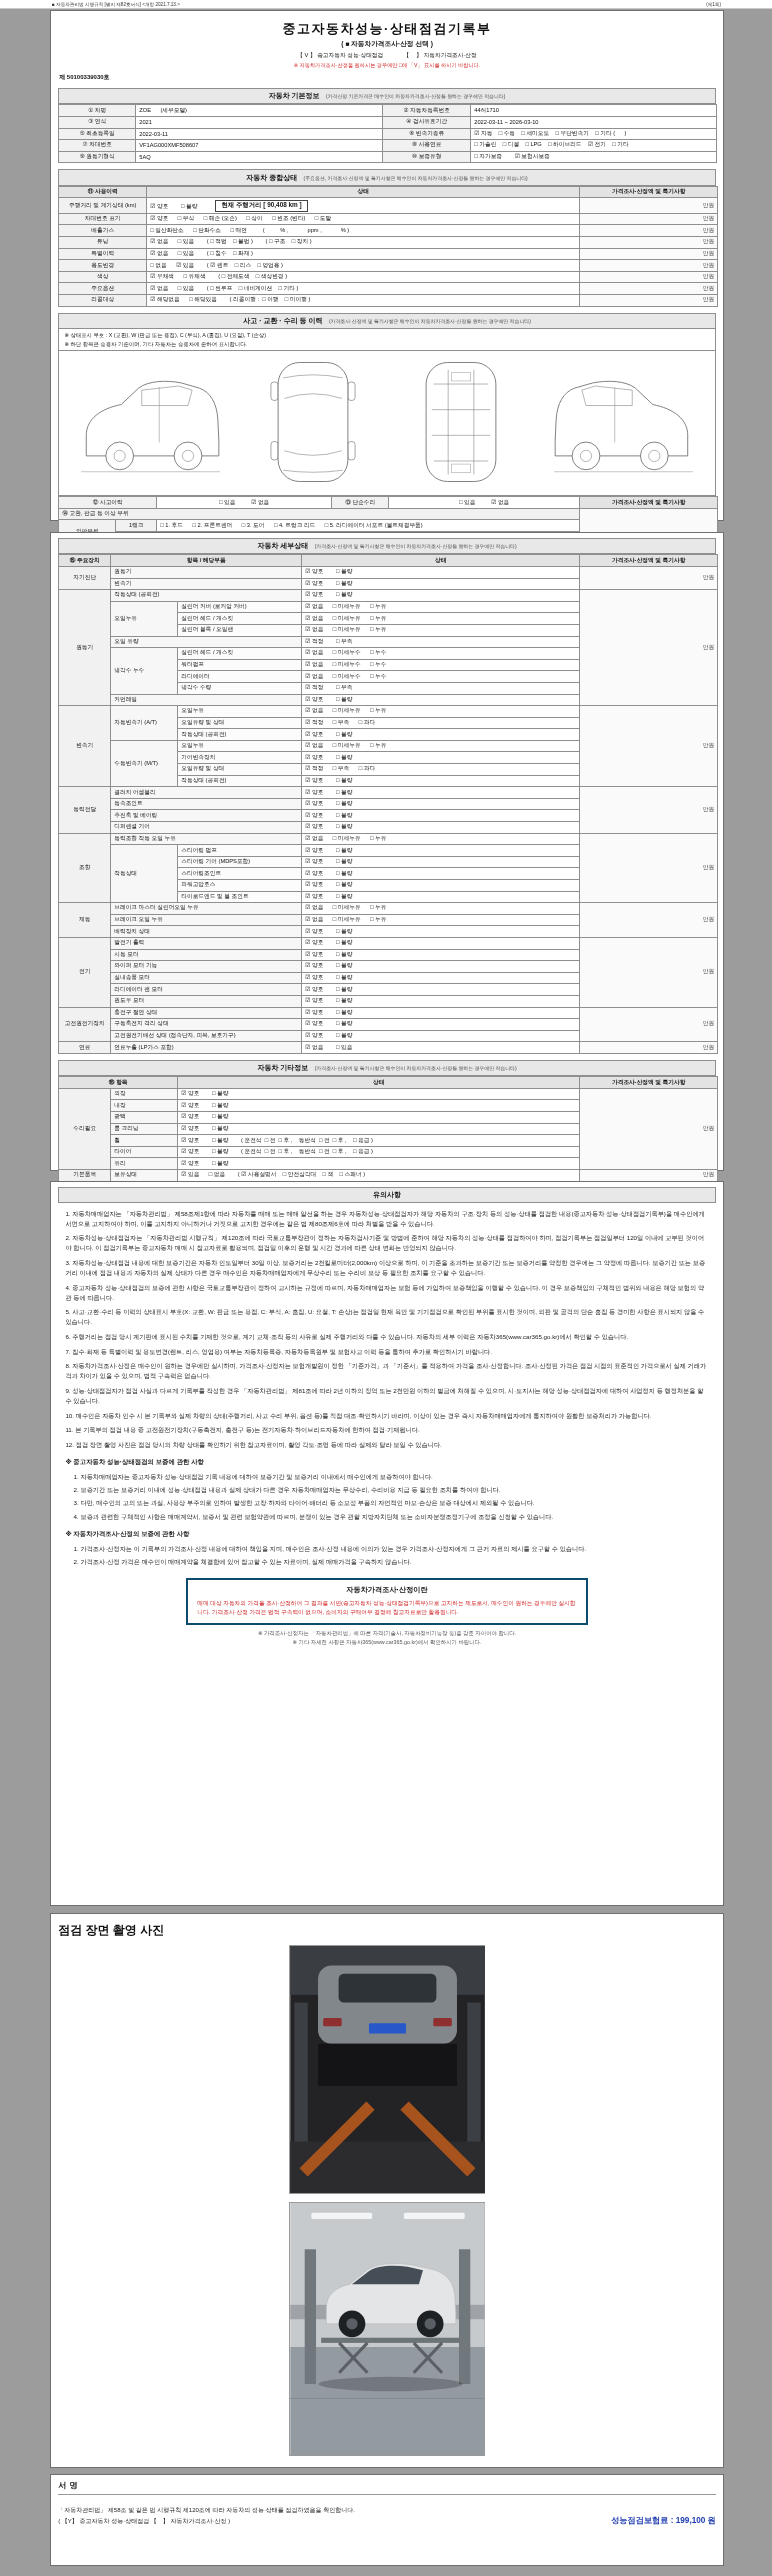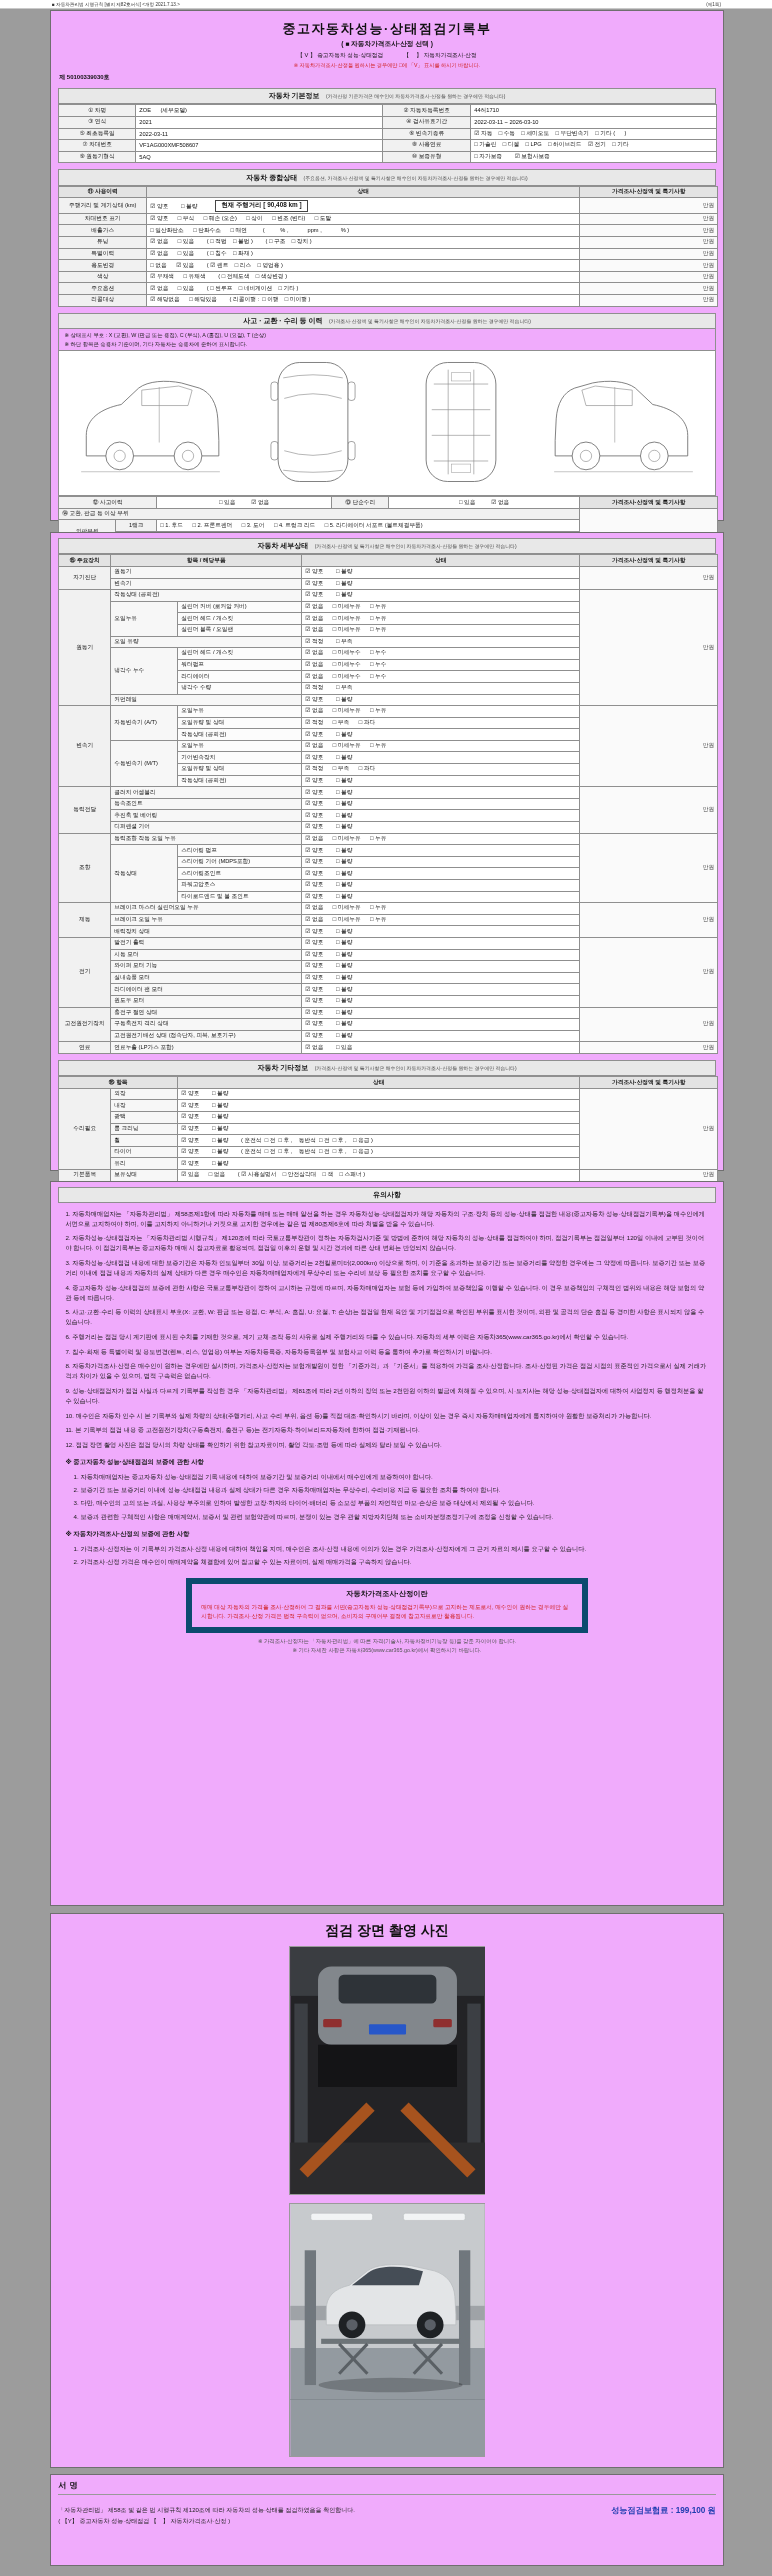--- a/index.html
+++ b/index.html
@@ -10,21 +10,21 @@
     color:#111;
   }
   .page { position:relative; width:773px; height:2576px; overflow:hidden; }
   .topstrip {
     position:absolute; top:0; left:0; width:773px; height:9.3px;
     background:#fff; font-size:4.6px; color:#333;
     display:flex; justify-content:space-between; align-items:center;
     padding:0 52px; border-bottom:0.5px solid #c9c9c9;
   }
   .panel {
-    position:absolute; left:50px; width:674px; background:#f0abfc;
+    position:absolute; left:50px; width:674px; background:#ffffff;
     border:0.5px solid #6f6f6f; padding:5.2px 7.2px;
   }
   .doc-title { text-align:center; font-size:13px; font-weight:bold; letter-spacing:1.5px; margin-top:3.1px; }
   .doc-sub { text-align:center; font-size:6.7px; font-weight:bold; margin-top:2.6px; }
   .doc-opts { text-align:center; font-size:5.7px; margin-top:2.6px; }
   .doc-opts span { margin:0 9.3px; }
   .rednote { color:#cf2020; font-size:5.2px; }
   .ctr { text-align:center; }
   .docno { font-size:6px; font-weight:bold; margin:4.1px 0 1px 1px; }
   .sech {
@@ -55,31 +55,31 @@
   .legendbox div { margin-bottom:1.5px; }
   .diagrams {
     border:0.5px solid #8f8f8f; border-top:none; padding:4.1px 2.1px;
     display:flex; justify-content:space-around; align-items:center; background:#fff;
   }
   .notice-body { padding:5.2px 7.2px 0; }
   .ni { font-size:6.2px; line-height:1.62; margin-bottom:4.6px; color:#1a1a1a; }
   .ni.head { font-weight:bold; margin-top:7.2px; font-size:6.4px; }
   .ni.sub { margin-left:8.2px; margin-bottom:3.1px; }
   .pricebox {
-    width:402px; margin:11.3px auto 0; border:6px solid #0c4a6e; padding:5.2px 9.3px 6.2px;
+    width:402px; margin:11.3px auto 0; border:2px solid #0c4a6e; padding:5.2px 9.3px 6.2px;
   }
   .pricebox .pbt { text-align:center; font-weight:bold; font-size:7.2px; margin-bottom:3.1px; }
   .pricebox .pbb { color:#cf2020; font-size:5.7px; line-height:1.6; }
   .pbfoot { font-size:5.4px; color:#555; text-align:center; margin-top:4.1px; line-height:1.6; }
-  .photos-title { text-align:center; font-weight:bold; font-size:14px; margin:3.1px 0 6.2px; }
+  .photos-title { font-weight:bold; font-size:12px; margin:3.1px 0 6.2px; }
   .photo { width:196px; margin:0 auto 7.2px; border:0.5px solid #9a9a9a; line-height:0; }
   .sign-title { text-align:left; font-weight:bold; font-size:8.2px; letter-spacing:3.1px; border-bottom:0.5px solid #999; padding-bottom:3.1px; }
   .sign-row { display:flex; justify-content:space-between; align-items:flex-start; margin-top:9.3px; }
   .sign-lines { font-size:6px; line-height:1.9; color:#222; }
-  .sign-ins { color:#1f3db0; font-weight:bold; font-size:8.2px; margin-top:0; }
+  .sign-ins { color:#1f3db0; font-weight:bold; font-size:8.2px; margin-top:10px; }
 </style>
 </head>
 <body>
 
 <div class="page">
 
   <div class="topstrip">
     <span>■ 자동차관리법 시행규칙 [별지 제82호서식] &lt;개정 2021.7.13.&gt;</span>
     <span>(제1쪽)</span>
   </div>

